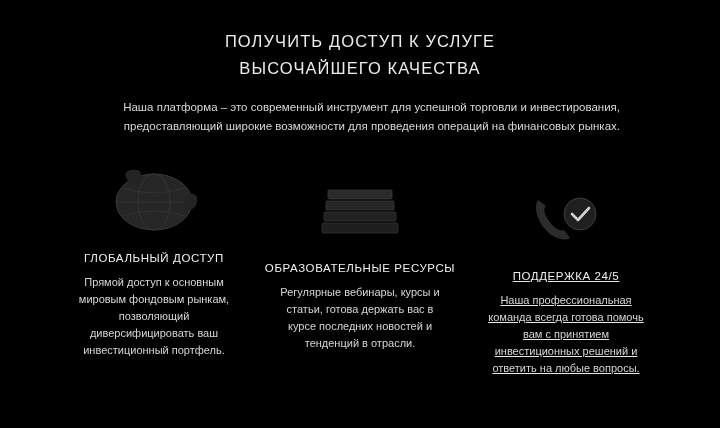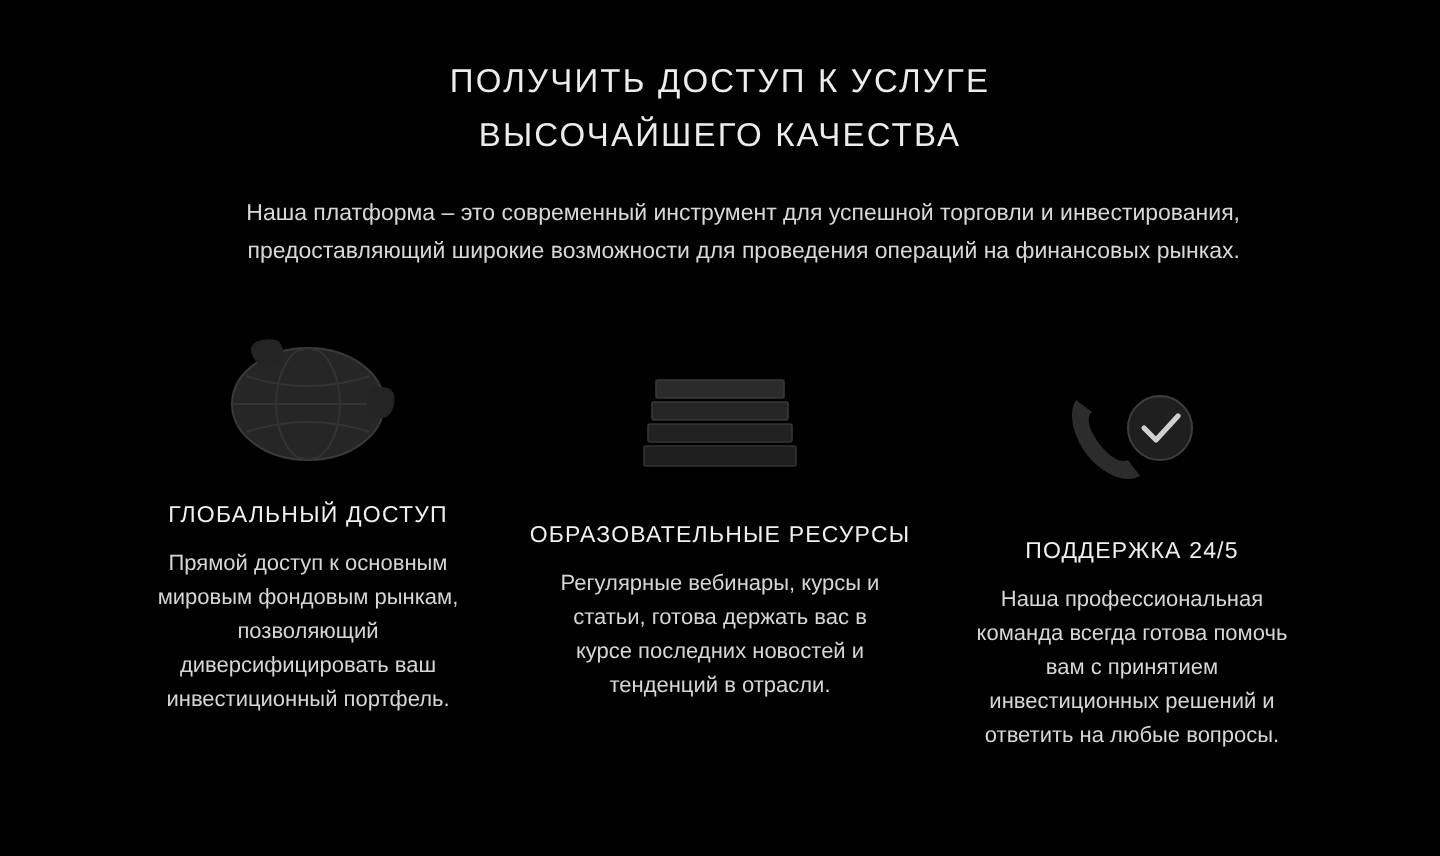--- a/index.html
+++ b/index.html
@@ -72,21 +72,21 @@
   .card-body {
     font-size: 11px;
     line-height: 17px;
     color: #d6d6d6;
     text-align: center;
     width: 170px;
   }
   
   .card.c1 { margin-top: 0px; }
   .card.c2 { margin-top: 10px; }
-  .card.c3 { margin-top: 18px; }
+  .card.c3 { margin-top: 18px; text-decoration: underline; }
 
   .icon-svg { display: block; }
 </style>
 </head>
 <body>
 
 <div class="page">
 
   <div class="headline">
     <div class="line">ПОЛУЧИТЬ ДОСТУП К УСЛУГЕ</div>

